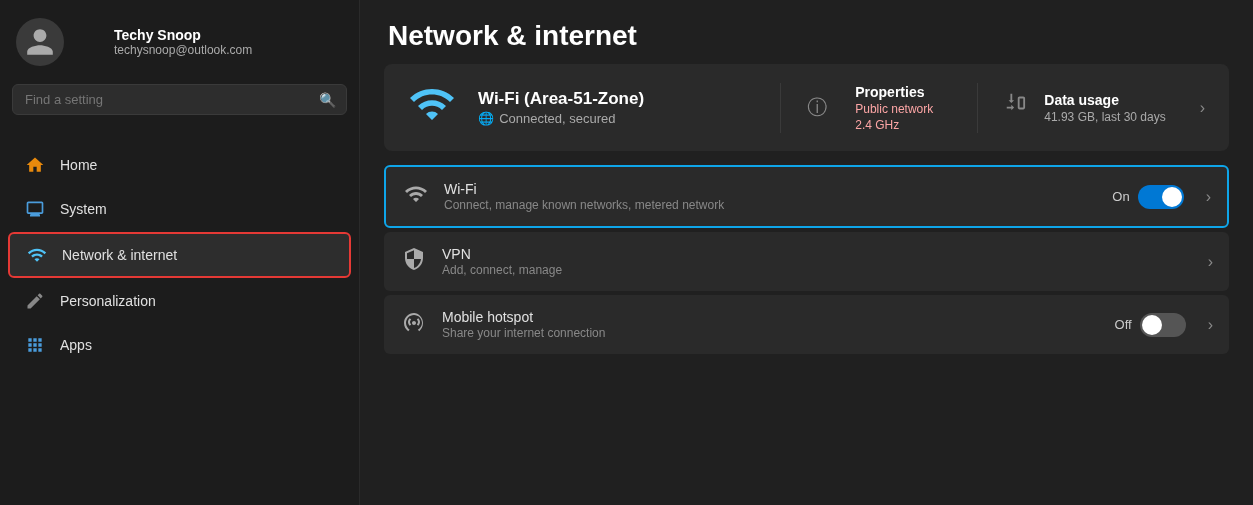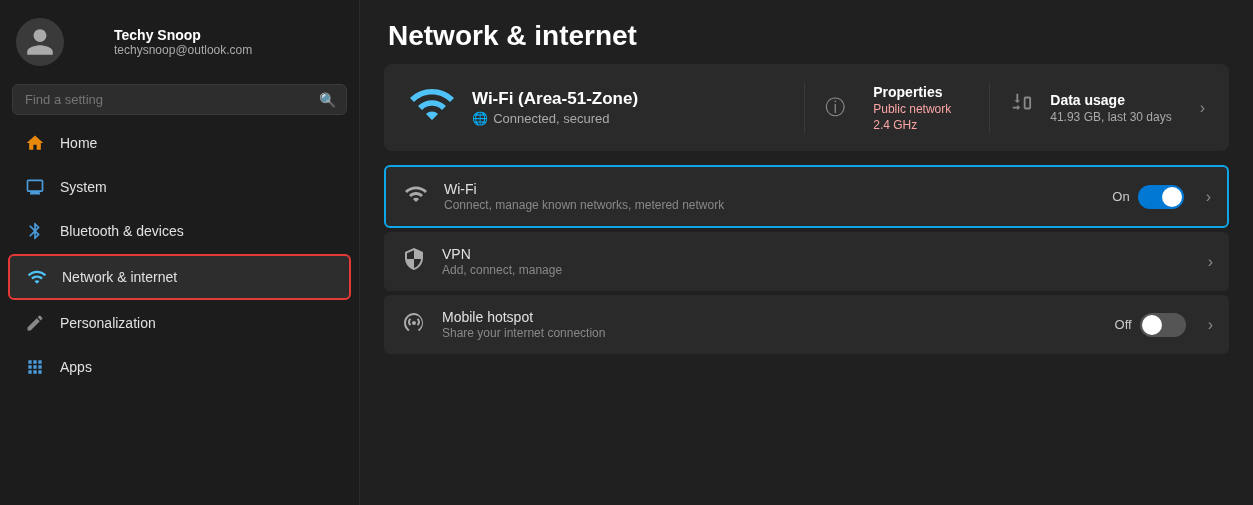--- a/index.html
+++ b/index.html
@@ -59,21 +59,21 @@
       font-weight: 600;
       color: #ffffff;
     }
 
     .user-email {
       font-size: 12px;
       color: #aaaaaa;
     }
 
     .search-box {
-      margin: 4px 12px 2px 12px;
+      margin: 4px 12px 24px 12px;
       position: relative;
     }
 
     .search-input {
       width: 100%;
       background: #2d2d2d;
       border: 1px solid #3a3a3a;
       border-radius: 6px;
       padding: 7px 36px 7px 12px;
       color: #ccc;
@@ -148,21 +148,21 @@
     }
 
     
     .wifi-status-card {
       background: #2a2a2a;
       margin: 0 24px 14px 24px;
       border-radius: 8px;
       padding: 16px 20px;
       display: flex;
       align-items: center;
-      gap: 12px;
+      gap: 18px;
     }
 
     .wifi-big-icon {
       color: #4fc3f7;
       font-size: 44px;
       line-height: 1;
       flex-shrink: 0;
     }
 
     .wifi-status-info {
@@ -382,28 +382,20 @@
 
     <div class="nav-item">
       <div class="nav-icon">
         <svg width="20" height="20" viewBox="0 0 24 24" fill="#4a9cdc">
             <path d="M20 3H4c-1.1 0-2 .9-2 2v11c0 1.1.9 2 2 2h3l-1 1v2h12v-2l-1-1h3c1.1 0 2-.9 2-2V5c0-1.1-.9-2-2-2zm0 13H4V5h16v11z"></path>
           </svg>
       </div>
       <span class="nav-label">System</span>
     </div>
 
-    <div class="nav-item">
-      <div class="nav-icon">
-        <svg width="20" height="20" viewBox="0 0 24 24" fill="#4a9cdc">
-            <path d="M17.71 7.71L12 2h-1v7.59L6.41 5 5 6.41 10.59 12 5 17.59 6.41 19 11 14.41V22h1l5.71-5.71-4.3-4.29 4.3-4.29zM13 5.83l1.88 1.88L13 9.59V5.83zm1.88 10.46L13 18.17v-3.76l1.88 1.88z"></path>
-          </svg>
-      </div>
-      <span class="nav-label">Bluetooth &amp; devices</span>
-    </div>
 
     <div class="nav-item active">
       <div class="nav-icon">
         <svg width="20" height="20" viewBox="0 0 24 24" fill="#4fc3f7">
             <path d="M1 9l2 2c4.97-4.97 13.03-4.97 18 0l2-2C16.93 2.93 7.08 2.93 1 9zm8 8l3 3 3-3c-1.65-1.66-4.34-1.66-6 0zm-4-4l2 2c2.76-2.76 7.24-2.76 10 0l2-2C15.14 9.14 8.87 9.14 5 13z"></path>
           </svg>
       </div>
       <span class="nav-label">Network &amp; internet</span>
     </div>
 

